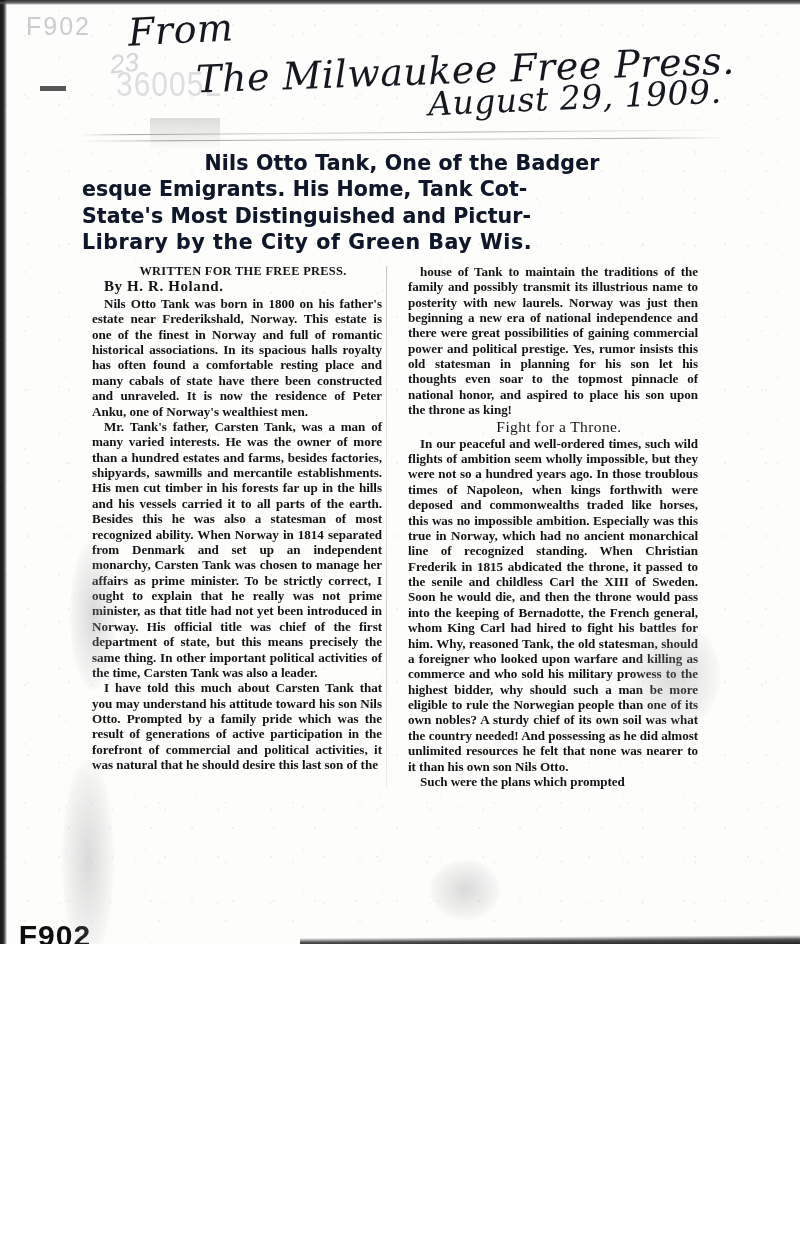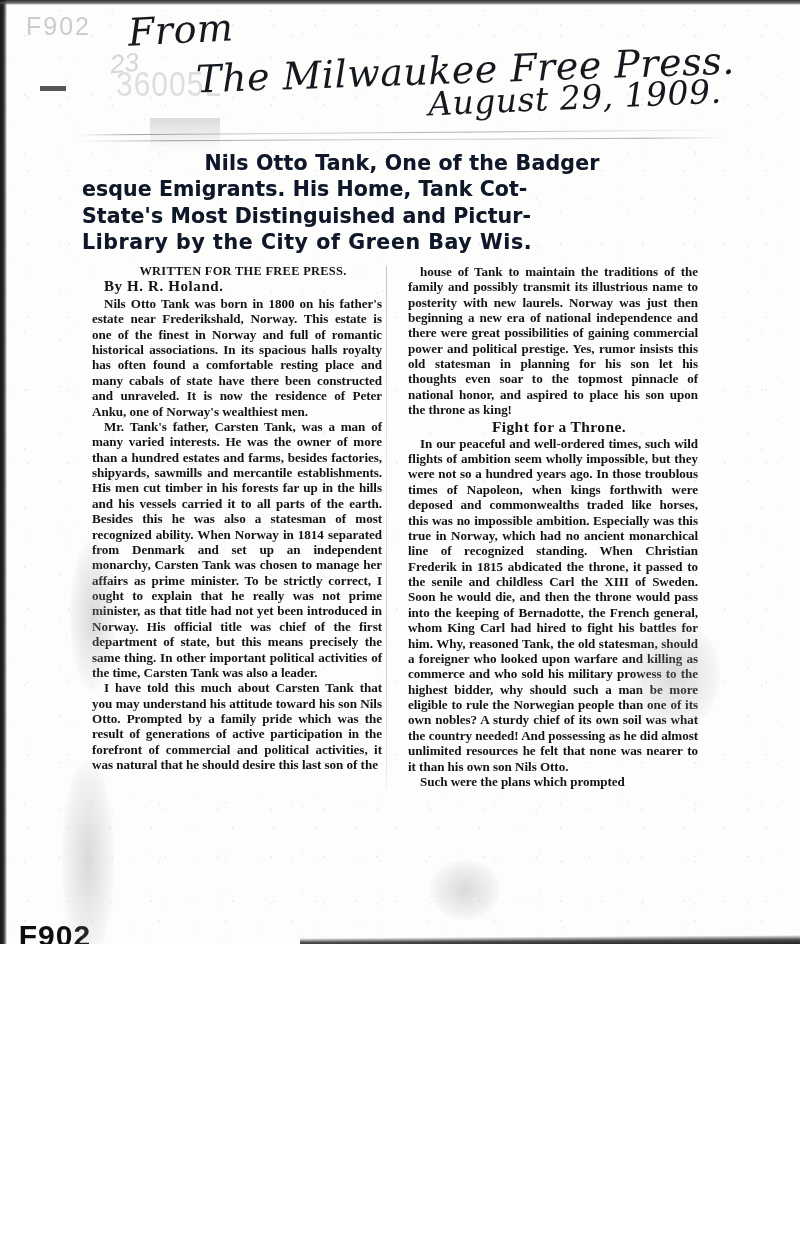--- a/index.html
+++ b/index.html
@@ -266,21 +266,21 @@
   .byline {
     text-indent: 0;
     font-weight: 700;
     font-size: 15px;
     letter-spacing: .6px;
     margin-bottom: 3px;
   }
   .section-head {
     text-align: center;
     text-indent: 0;
-    font-weight: 700;
+    font-weight: 400;
     font-size: 15.5px;
     letter-spacing: .4px;
     margin: 9px 0 4px 0;
   }
 </style>
 </head>
 <body>
 
 <div id="page">
 

